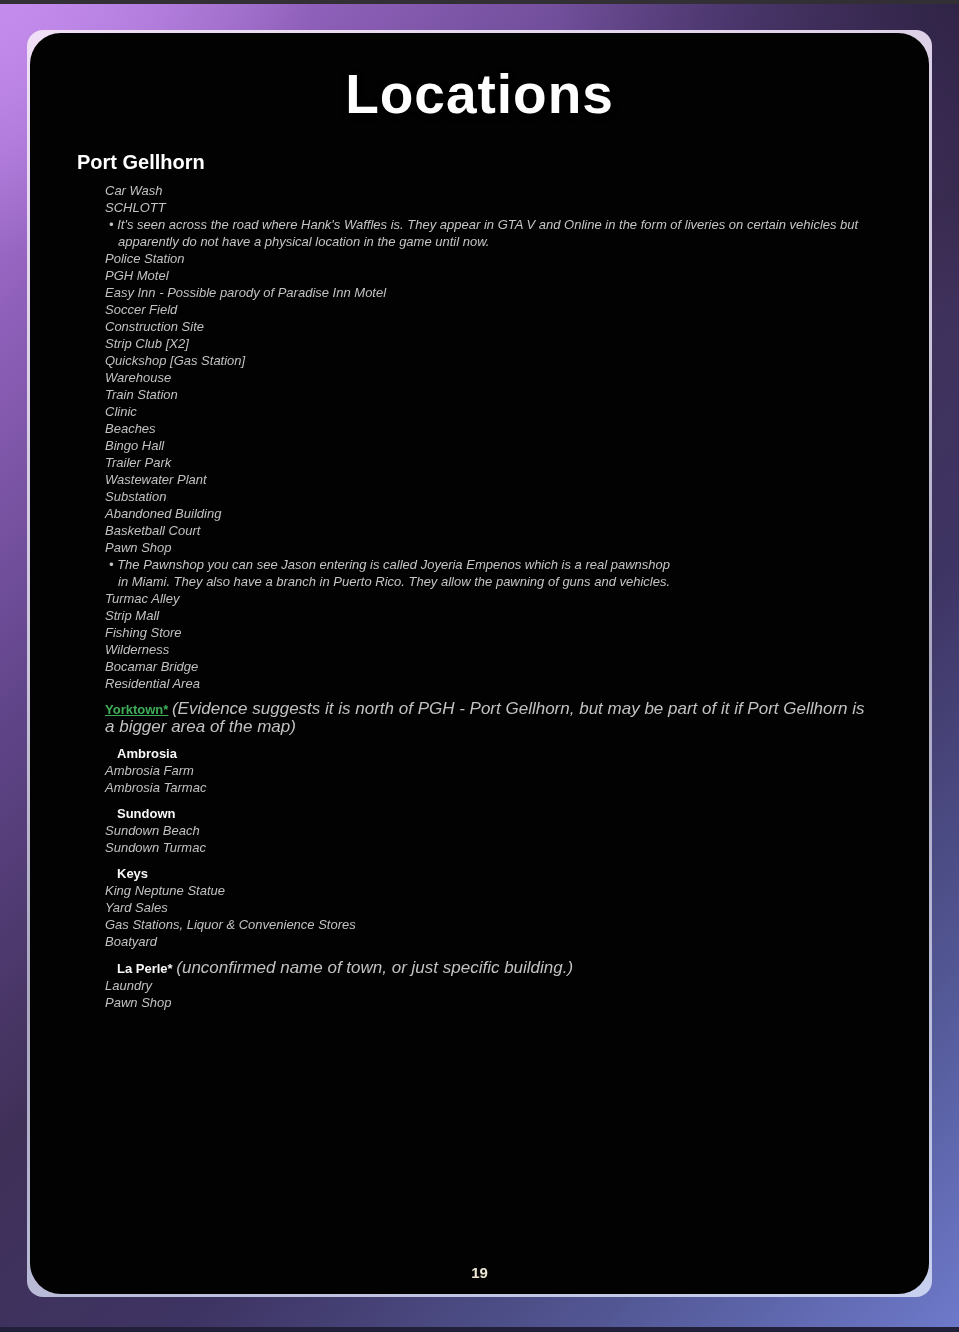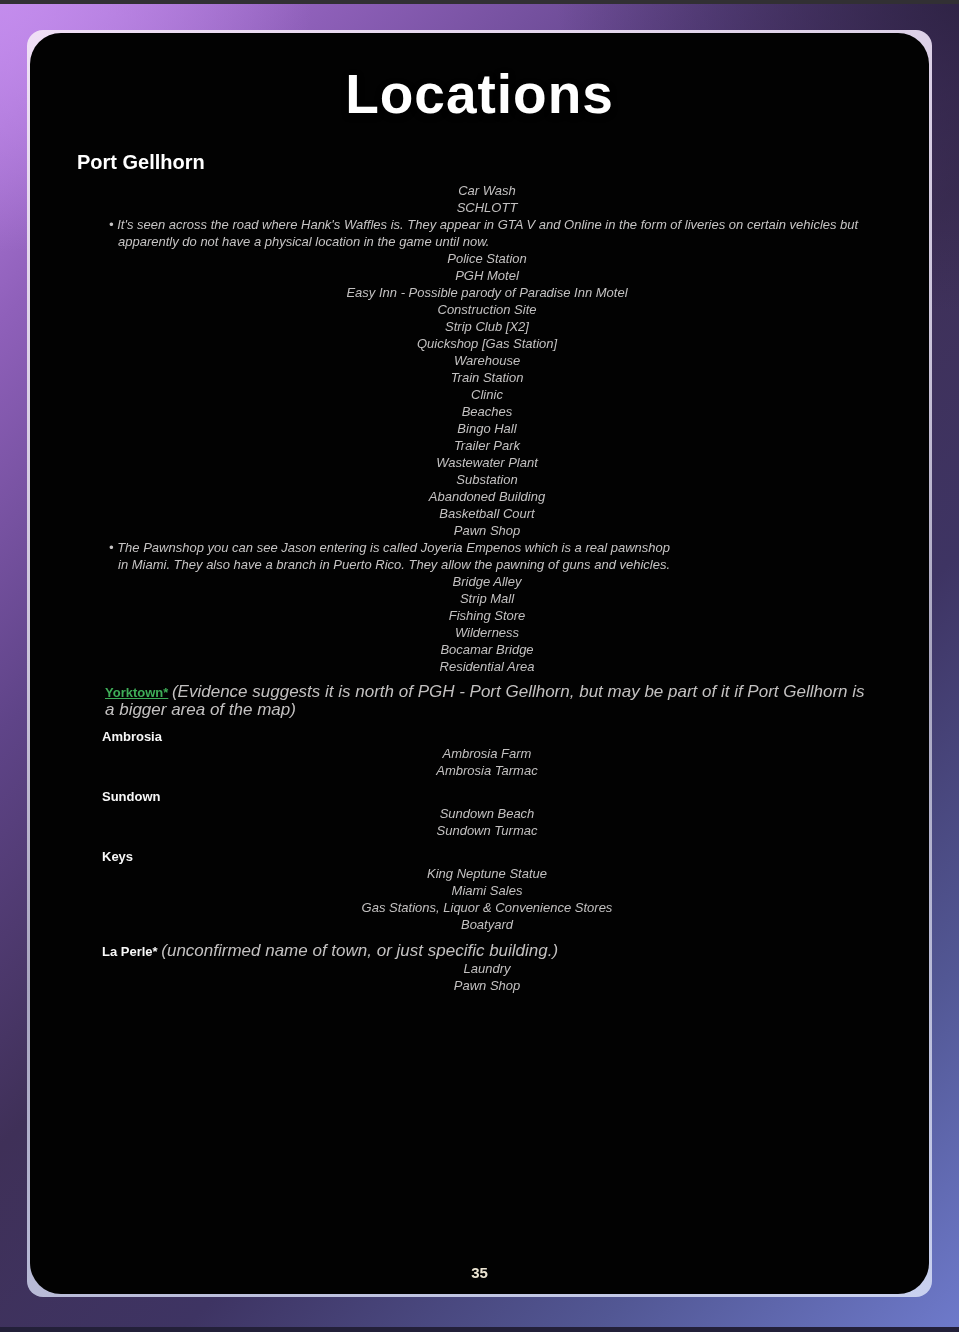--- a/index.html
+++ b/index.html
@@ -44,32 +44,32 @@
   }
   .heading {
     margin: 26px 0 8px;
     font-size: 20px; font-weight: 700; color: #ffffff;
   }
   .doc-line {
     font-size: 13px; line-height: 17px;
   }
   .item {
     margin-left: 28px;
-    font-style: italic; color: #c3c1c1; text-align: center;
+    font-style: italic; color: #c3c1c1;
   }
   .bullet-first { margin-left: 32px; font-style: italic; color: #c6c4c4; }
   .bullet-first::before { content: "\2022\00a0"; }
   .bullet-cont { margin-left: 41px; font-style: italic; color: #c6c4c4; }
   .link-line { margin: 8px 0 0 28px; }
   .link-green {
     color: #3fae58; font-weight: 700; font-size: 13px;
     text-decoration: underline; cursor: pointer;
   }
   .inline-note { font-style: italic; color: #c3c1c1; font-size: 17px; }
-  .subheading-line { margin: 9px 0 0 25px; }
+  .subheading-line { margin: 9px 0 0 40px; }
   .subheading-text { font-size: 13px; font-weight: 700; color: #f8f8f8; }
   .page-number {
     position: absolute; left: 0; bottom: 13px; width: 100%;
     text-align: center;
     font-size: 15px; font-weight: 700; color: #ece5d3;
   }
 </style>
 </head>
 <body>
 
@@ -81,53 +81,54 @@
     <h1 class="page-title">Locations</h1>
     <div class="content">
         <h2 class="heading">Port Gellhorn</h2>
         <div class="doc-line item">Car Wash</div>
         <div class="doc-line item">SCHLOTT</div>
         <div class="doc-line bullet-first">It's seen across the road where Hank's Waffles is. They appear in GTA V and Online in the form of liveries on certain vehicles but</div>
         <div class="doc-line bullet-cont">apparently do not have a physical location in the game until now.</div>
         <div class="doc-line item">Police Station</div>
         <div class="doc-line item">PGH Motel</div>
         <div class="doc-line item">Easy Inn - Possible parody of Paradise Inn Motel</div>
+        <div class="doc-line item">Soccer Field</div>
         <div class="doc-line item">Construction Site</div>
         <div class="doc-line item">Strip Club [X2]</div>
         <div class="doc-line item">Quickshop [Gas Station]</div>
         <div class="doc-line item">Warehouse</div>
         <div class="doc-line item">Train Station</div>
         <div class="doc-line item">Clinic</div>
         <div class="doc-line item">Beaches</div>
         <div class="doc-line item">Bingo Hall</div>
         <div class="doc-line item">Trailer Park</div>
         <div class="doc-line item">Wastewater Plant</div>
         <div class="doc-line item">Substation</div>
         <div class="doc-line item">Abandoned Building</div>
         <div class="doc-line item">Basketball Court</div>
         <div class="doc-line item">Pawn Shop</div>
         <div class="doc-line bullet-first">The Pawnshop you can see Jason entering is called Joyeria Empenos which is a real pawnshop</div>
         <div class="doc-line bullet-cont">in Miami. They also have a branch in Puerto Rico. They allow the pawning of guns and vehicles.</div>
-        <div class="doc-line item">Bridge Alley</div>
+        <div class="doc-line item">Turmac Alley</div>
         <div class="doc-line item">Strip Mall</div>
         <div class="doc-line item">Fishing Store</div>
         <div class="doc-line item">Wilderness</div>
         <div class="doc-line item">Bocamar Bridge</div>
         <div class="doc-line item">Residential Area</div>
         <div class="doc-line link-line"><span class="link-green">Yorktown*</span> <span class="inline-note">(Evidence suggests it is north of PGH - Port Gellhorn, but may be part of it if Port Gellhorn is a bigger area of the map)</span></div>
         <div class="doc-line subheading-line"><span class="subheading-text">Ambrosia</span></div>
         <div class="doc-line item">Ambrosia Farm</div>
         <div class="doc-line item">Ambrosia Tarmac</div>
         <div class="doc-line subheading-line"><span class="subheading-text">Sundown</span></div>
         <div class="doc-line item">Sundown Beach</div>
         <div class="doc-line item">Sundown Turmac</div>
         <div class="doc-line subheading-line"><span class="subheading-text">Keys</span></div>
         <div class="doc-line item">King Neptune Statue</div>
-        <div class="doc-line item">Miami Sales</div>
+        <div class="doc-line item">Yard Sales</div>
         <div class="doc-line item">Gas Stations, Liquor &amp; Convenience Stores</div>
         <div class="doc-line item">Boatyard</div>
         <div class="doc-line subheading-line"><span class="subheading-text">La Perle*</span> <span class="inline-note">(unconfirmed name of town, or just specific building.)</span></div>
         <div class="doc-line item">Laundry</div>
         <div class="doc-line item">Pawn Shop</div>
       </div>
-    <div class="page-number">35</div>
+    <div class="page-number">19</div>
   </div>
 </div>
 
 </body></html>

